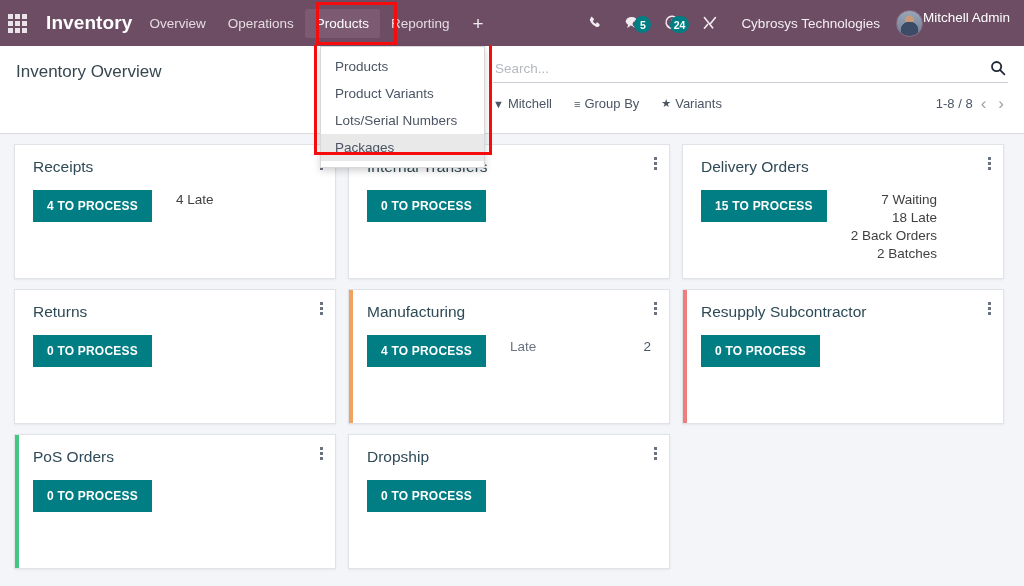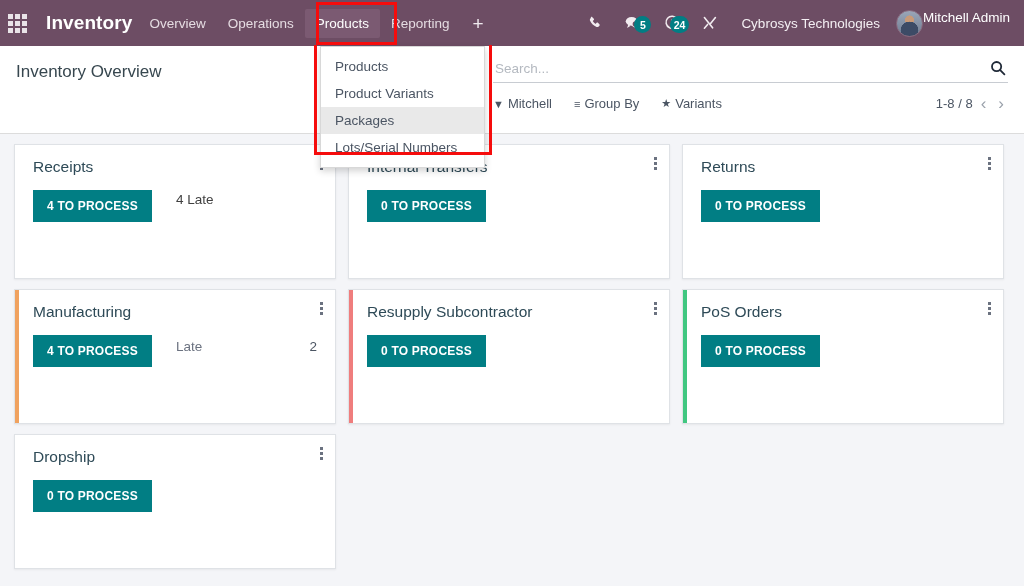--- a/index.html
+++ b/index.html
@@ -331,22 +331,22 @@
 
   <div class="user-zone">
     <div class="avatar"></div>
     <span class="user-name">Mitchell Admin</span>
   </div>
 </div>
 
 <div class="dropdown">
   <div class="dropdown-item">Products</div>
   <div class="dropdown-item">Product Variants</div>
+  <div class="dropdown-item">Lots/Serial Numbers</div>
   <div class="dropdown-item hovered">Packages</div>
-  <div class="dropdown-item">Lots/Serial Numbers</div>
 </div>
 
 <div class="annot" id="annot-products"></div>
 <div class="annot" id="annot-dropdown"></div>
 
 <div class="control-panel">
   <div class="page-title">Inventory Overview</div>
 
   <div class="cp-right">
     <div class="searchbar">
@@ -401,20 +401,37 @@
       <div class="card-menu">
         <i></i>
         <i></i>
         <i></i>
       </div>
       <div class="card-body">
         <button class="process-btn">0 TO PROCESS</button>
       </div>
     </div>
     <div class="card">
+      <div class="card-title">Delivery Orders</div>
+      <div class="card-menu">
+        <i></i>
+        <i></i>
+        <i></i>
+      </div>
+      <div class="card-body">
+        <button class="process-btn">15 TO PROCESS</button>
+        <div class="card-links">
+          <span class="card-link">7 Waiting</span>
+          <span class="card-link">18 Late</span>
+          <span class="card-link">2 Back Orders</span>
+          <span class="card-link">2 Batches</span>
+        </div>
+      </div>
+    </div>
+    <div class="card">
       <div class="card-title">Returns</div>
       <div class="card-menu">
         <i></i>
         <i></i>
         <i></i>
       </div>
       <div class="card-body">
         <button class="process-btn">0 TO PROCESS</button>
       </div>
     </div>

